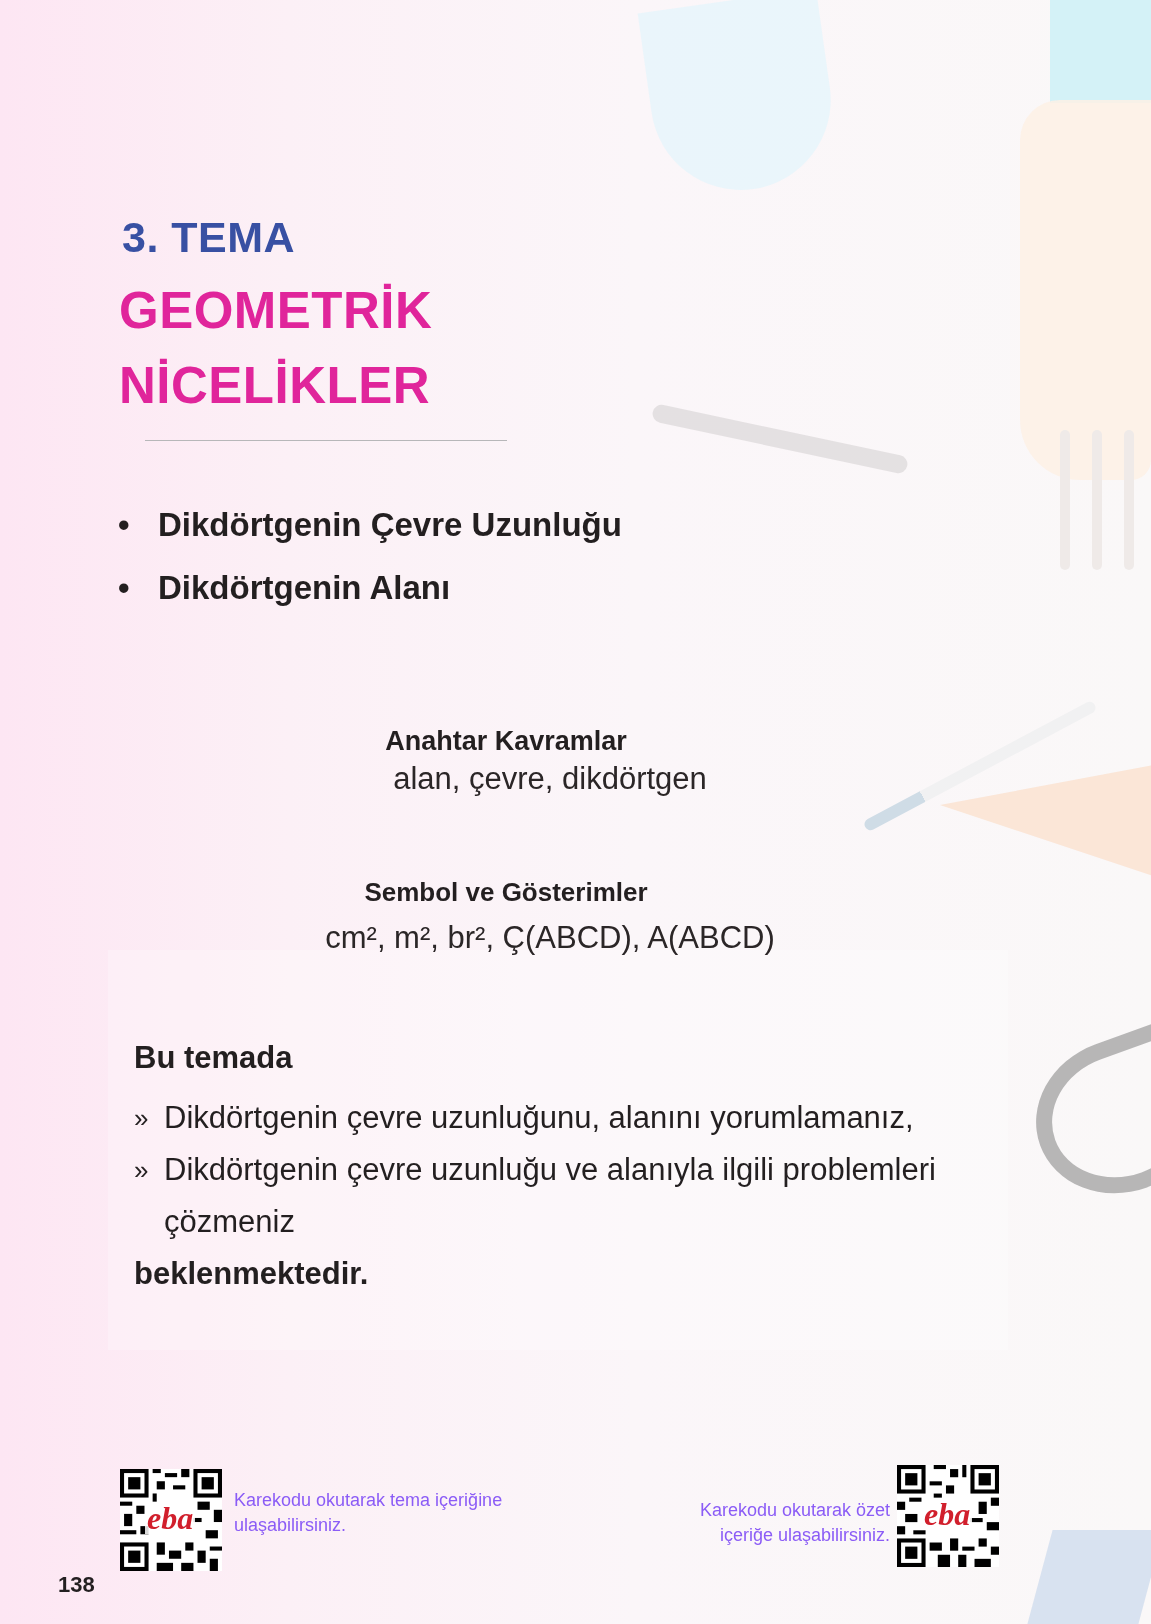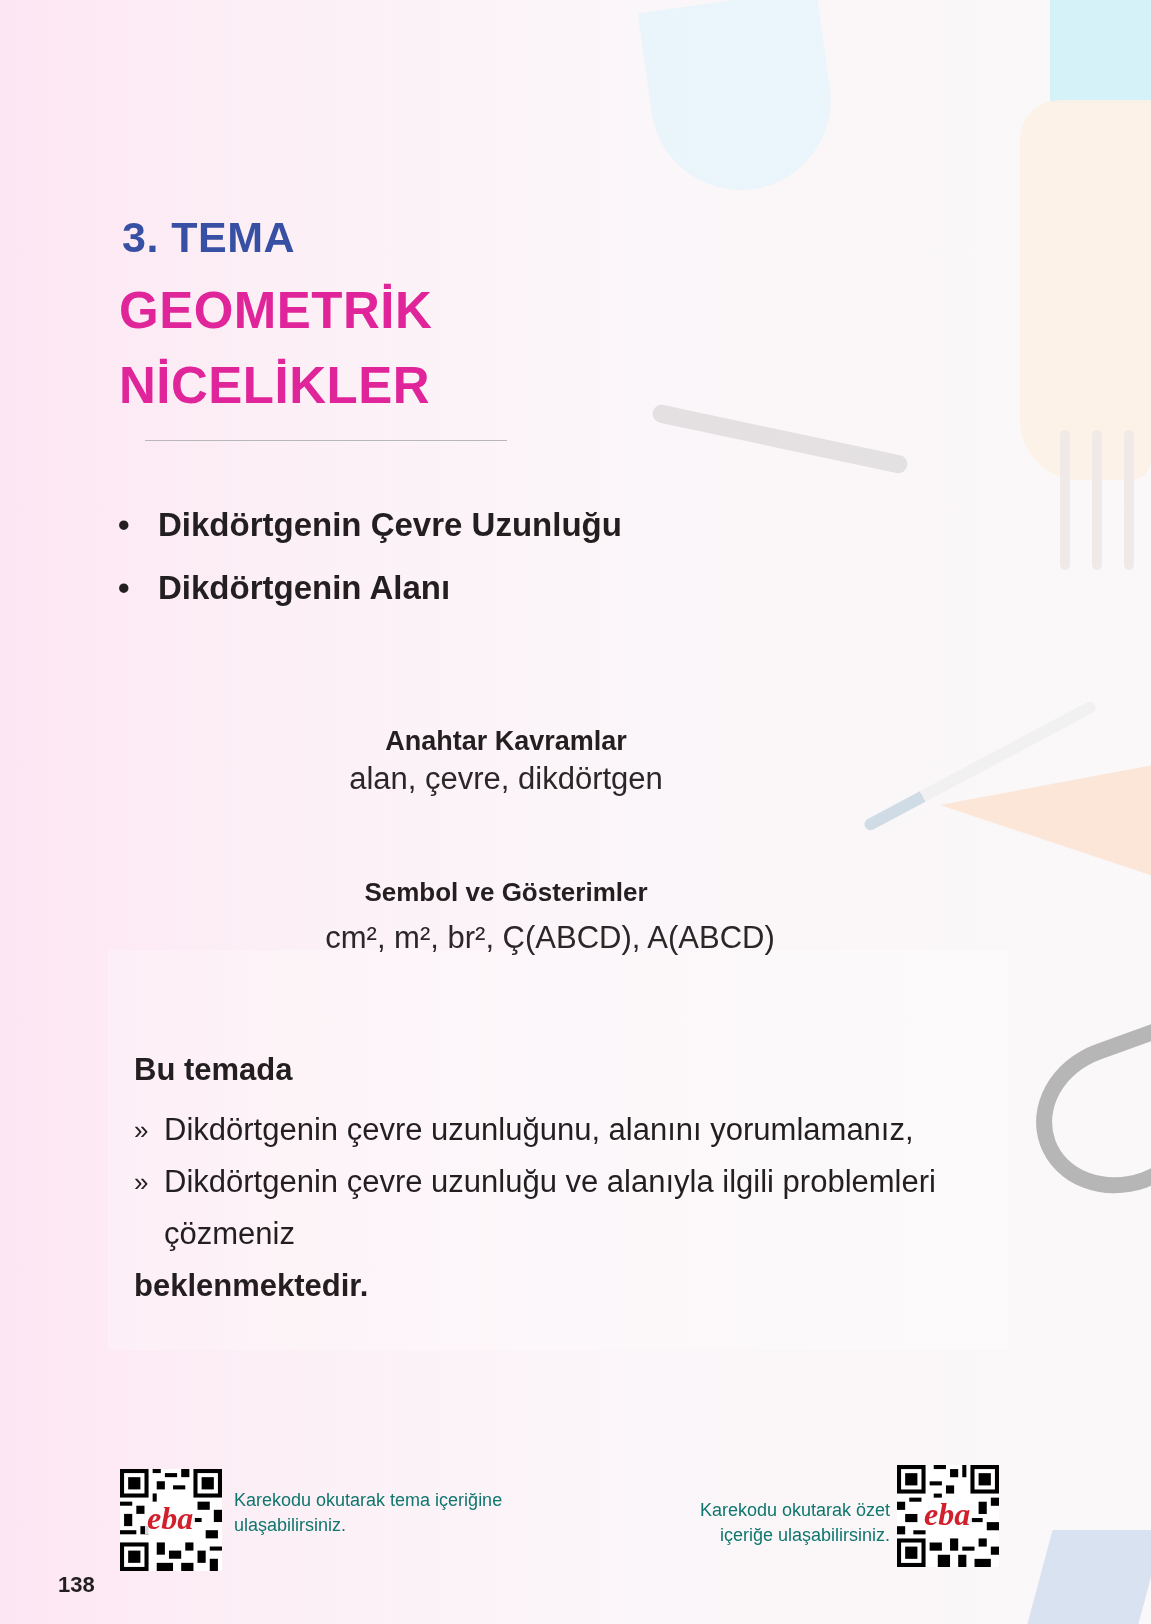--- a/index.html
+++ b/index.html
@@ -27,38 +27,38 @@
     .title-line.l1 { top: 273px; }
     .title-line.l2 { top: 348px; }
     .separator { position: absolute; left: 145px; top: 432px; width: 362px; height: 1px; background: #b7b7b9; }
 
     .topics { position: absolute; left: 118px; top: 500px; list-style: none; margin: 0; padding: 0; }
     .topic { font-size: 33px; font-weight: bold; line-height: 33px; margin-bottom: 30px; display: flex; }
     .topic .bullet { width: 40px; }
 
     .block-center { position: absolute; left: 0; width: 1012px; text-align: center; }
     .kw-title { top: 718px; font-size: 27px; font-weight: bold; }
-    .kw-value { top: 753px; font-size: 31px; color: #2b2627; }
+    .kw-value { top: 753px; font-size: 31px; color: #2b2627; margin-left: 44px; }
     .sym-title { top: 869px; font-size: 26px; font-weight: bold; }
     .sym-value { top: 912px; font-size: 31px; color: #2b2627; padding-left: 44px; }
 
     .goals { position: absolute; left: 134px; top: 1032px; width: 880px; }
-    .goals-title { font-size: 31px; font-weight: bold; height: 52px; margin-top: 12px; }
+    .goals-title { font-size: 31px; font-weight: bold; height: 52px; }
     .goal { font-size: 31px; display: flex; line-height: 52px; }
     .goal .marker { width: 30px; font-size: 26px; }
     .goal .text { flex: 1; }
     .goals-end { font-size: 31px; font-weight: bold; line-height: 52px; }
 
     .qr { position: absolute; width: 102px; height: 102px; background: #7dd3fc; }
     .qr-left { left: 120px; top: 1461px; }
     .qr-right { left: 897px; top: 1457px; }
     .qr svg { display: block; }
     .eba-logo { position: absolute; left: 25px; top: 33px; font-family: "Liberation Serif", serif; font-style: italic; font-weight: bold; font-size: 32px; color: #d11f2c; line-height: 32px; background: rgba(255,255,255,.85); padding: 0 2px; }
 
-    .qr-caption { position: absolute; font-size: 18px; line-height: 25px; color: #0f766e; }
+    .qr-caption { position: absolute; font-size: 18px; line-height: 25px; color: #8b5cf6; }
     .qr-caption.left { left: 234px; top: 1480px; }
     .qr-caption.right { left: 660px; top: 1482px; width: 230px; text-align: right; margin-top: 8px; }
 
     .page-number { position: absolute; left: 58px; top: 1564px; font-size: 22px; font-weight: bold; }
   </style>
 </head>
 <body>
 
 <div class="bg-layer bg-panel"></div>
 <div class="bg-layer bg-sleeve-left"></div>

